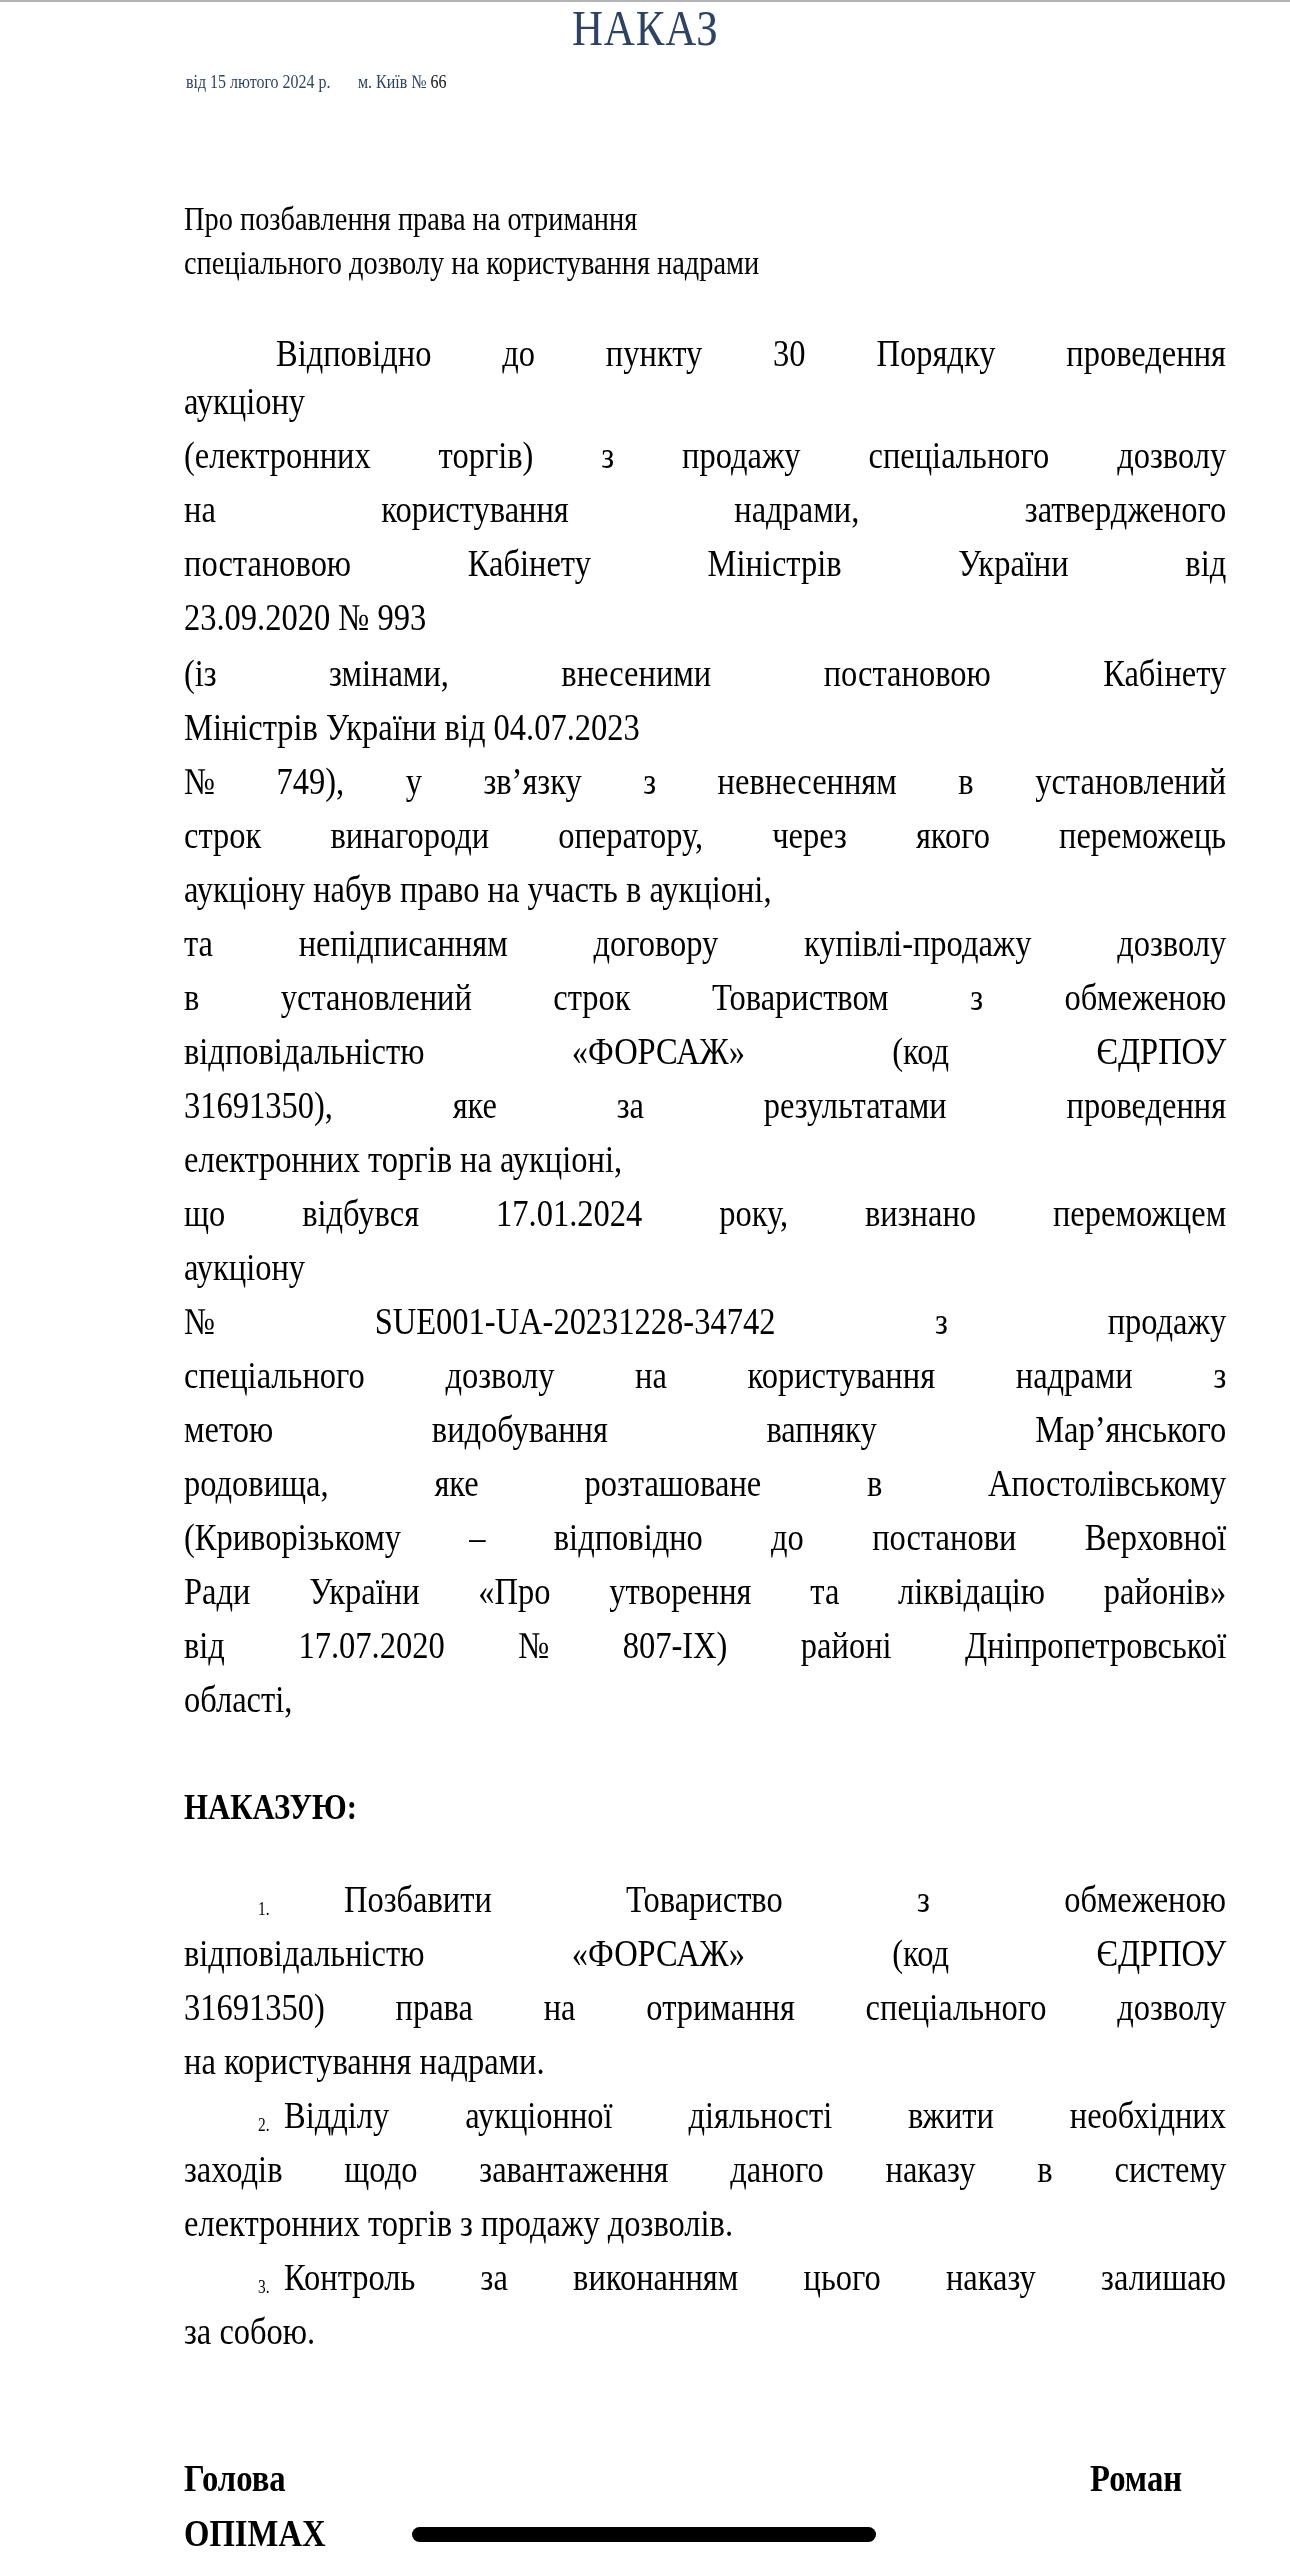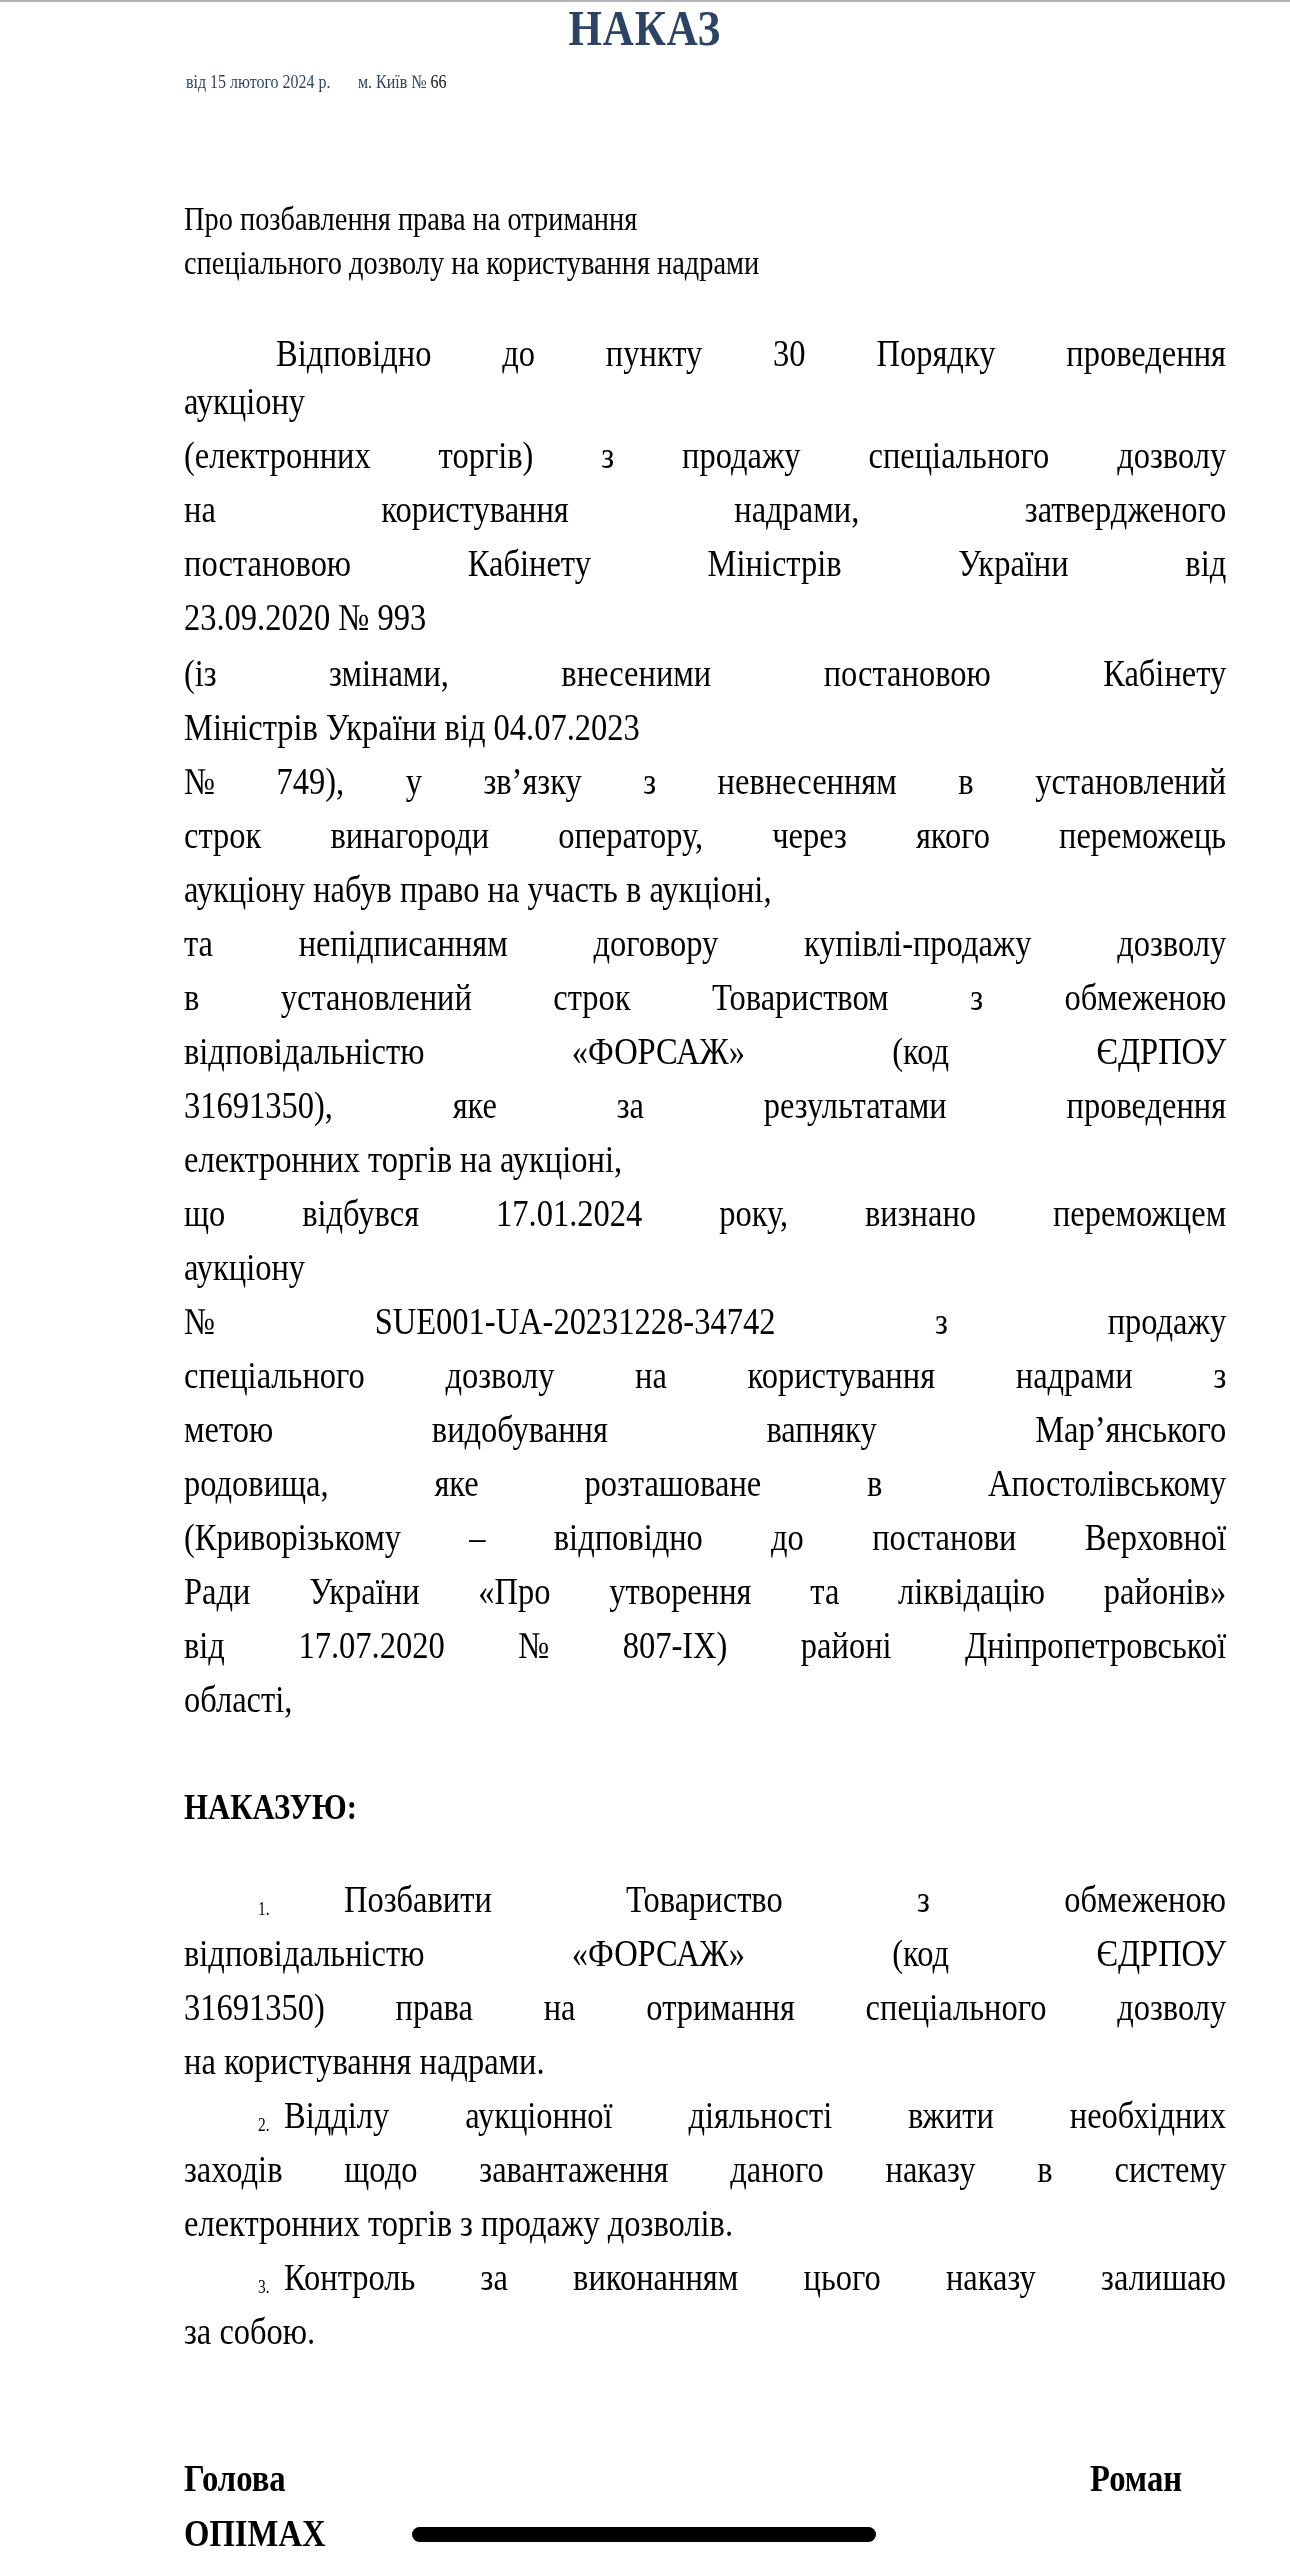--- a/index.html
+++ b/index.html
@@ -19,21 +19,21 @@
       position: absolute;
       left: 0; top: 0;
       width: 1290px; height: 2px;
       background: #b4b4b4;
     }
     .title {
       position: absolute;
       left: 0; top: 0;
       width: 1290px;
       text-align: center;
-      font-weight: bold;
+      font-weight: normal;
       font-size: 50px;
       line-height: 56px;
       color: #2d4365;
       letter-spacing: 1px;
     }
     .title span {
       display: inline-block;
       transform: scaleX(0.86);
     }
     .meta {

